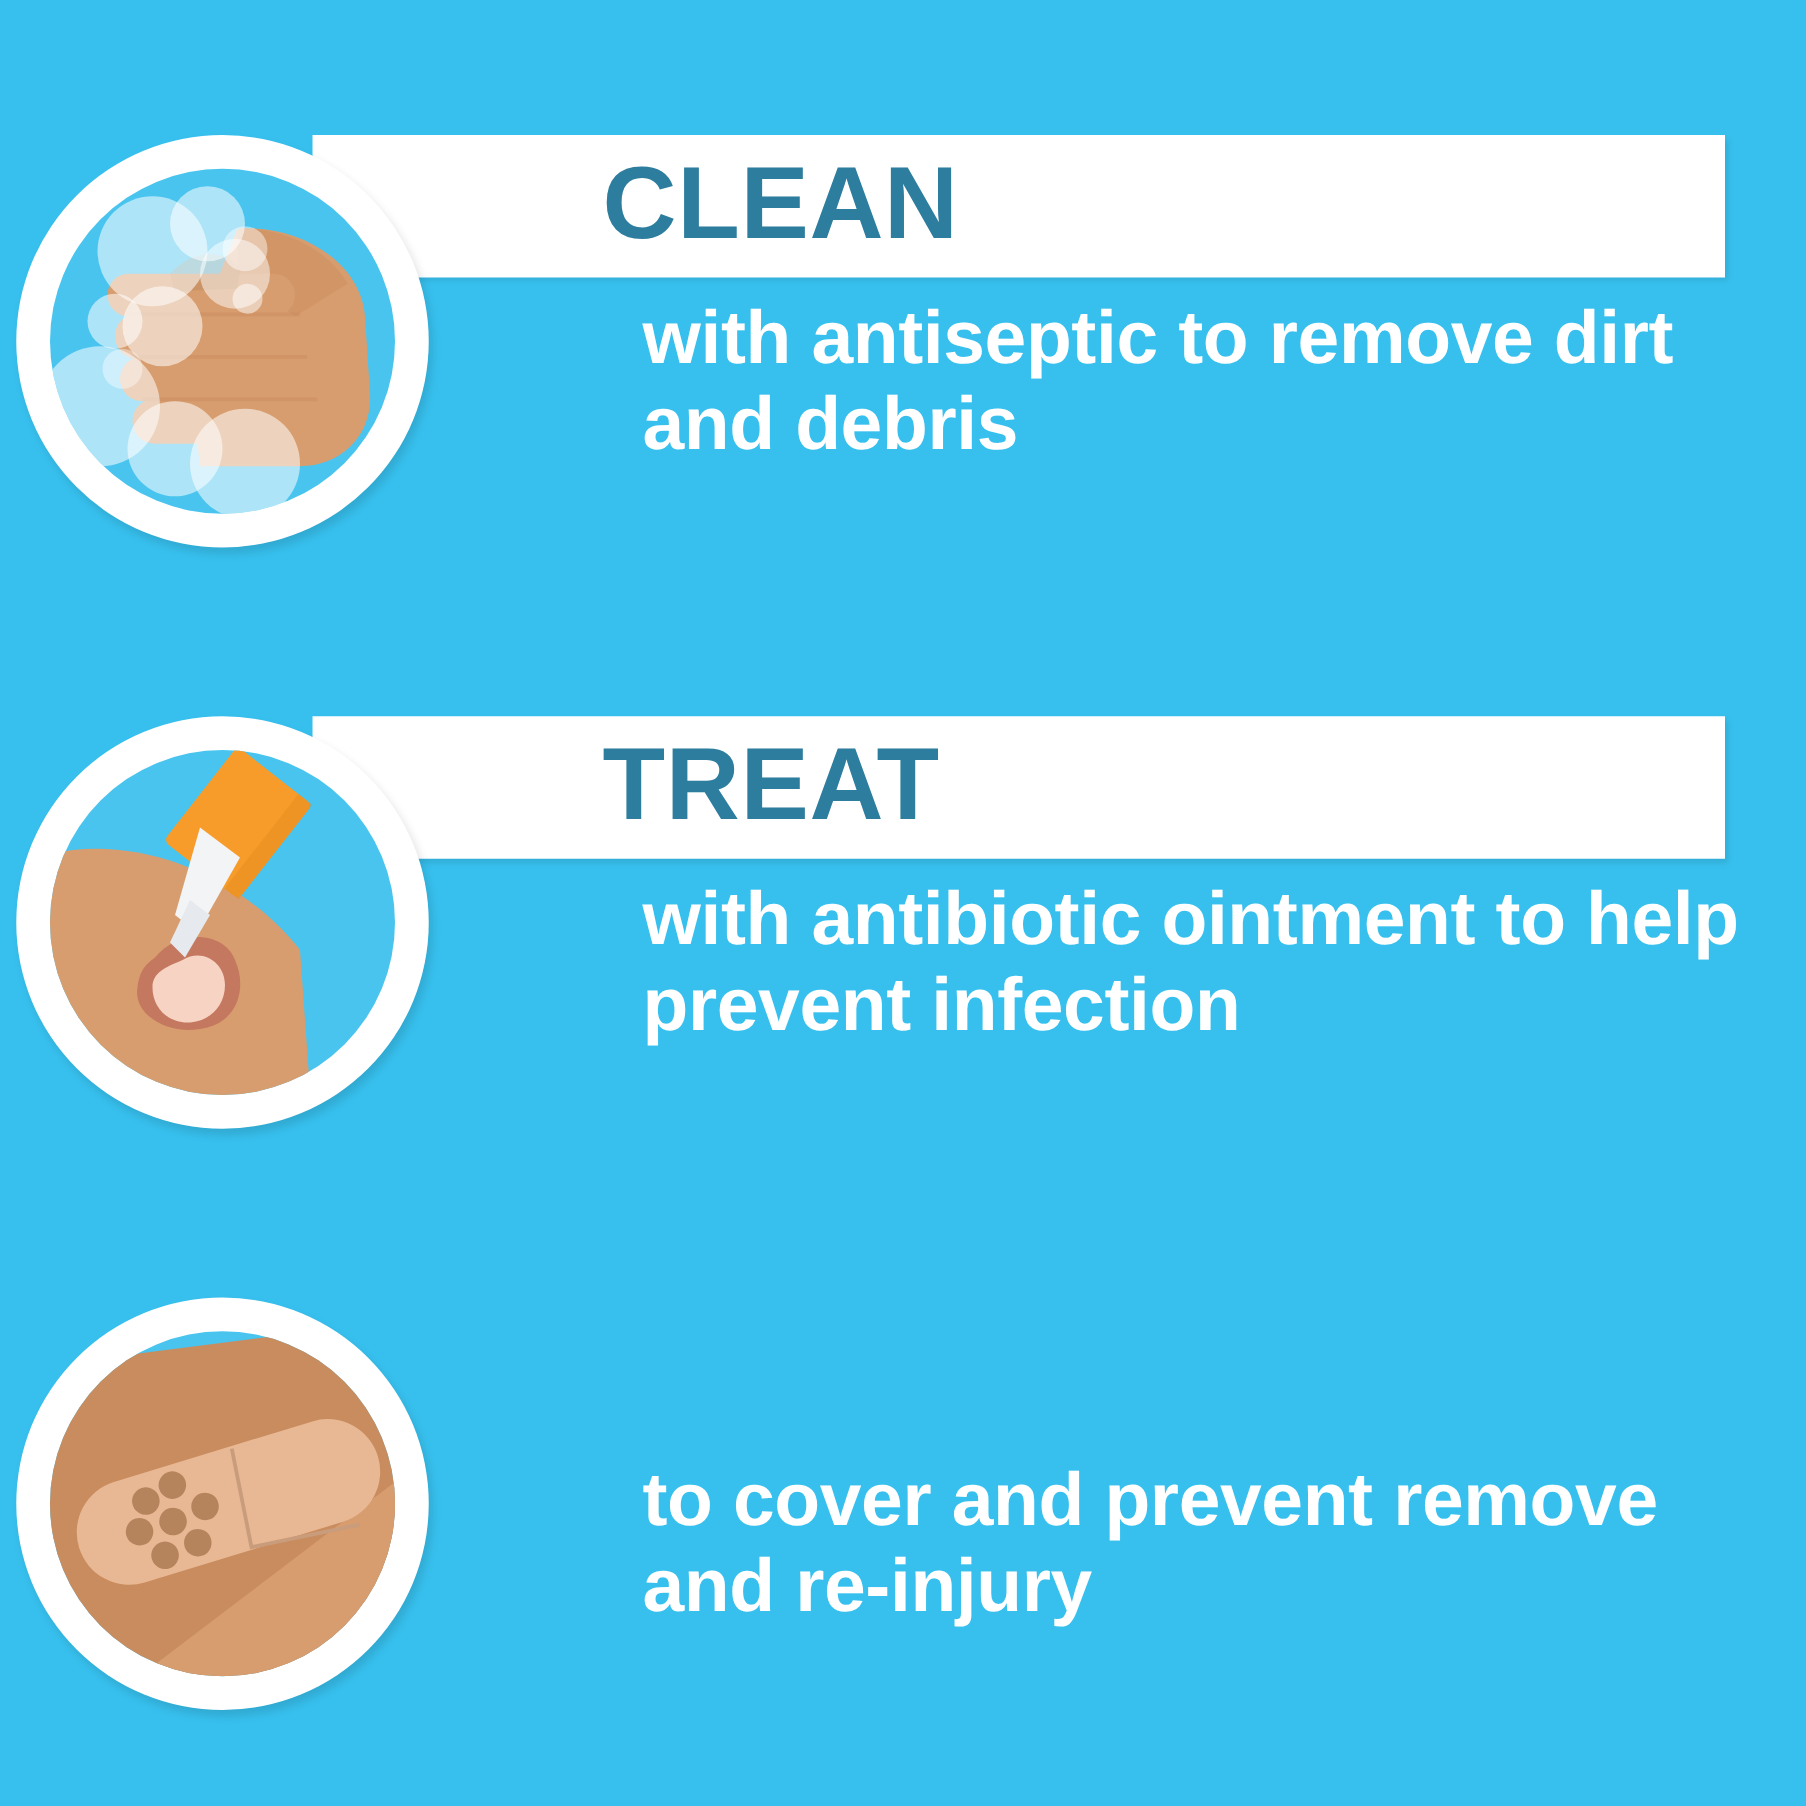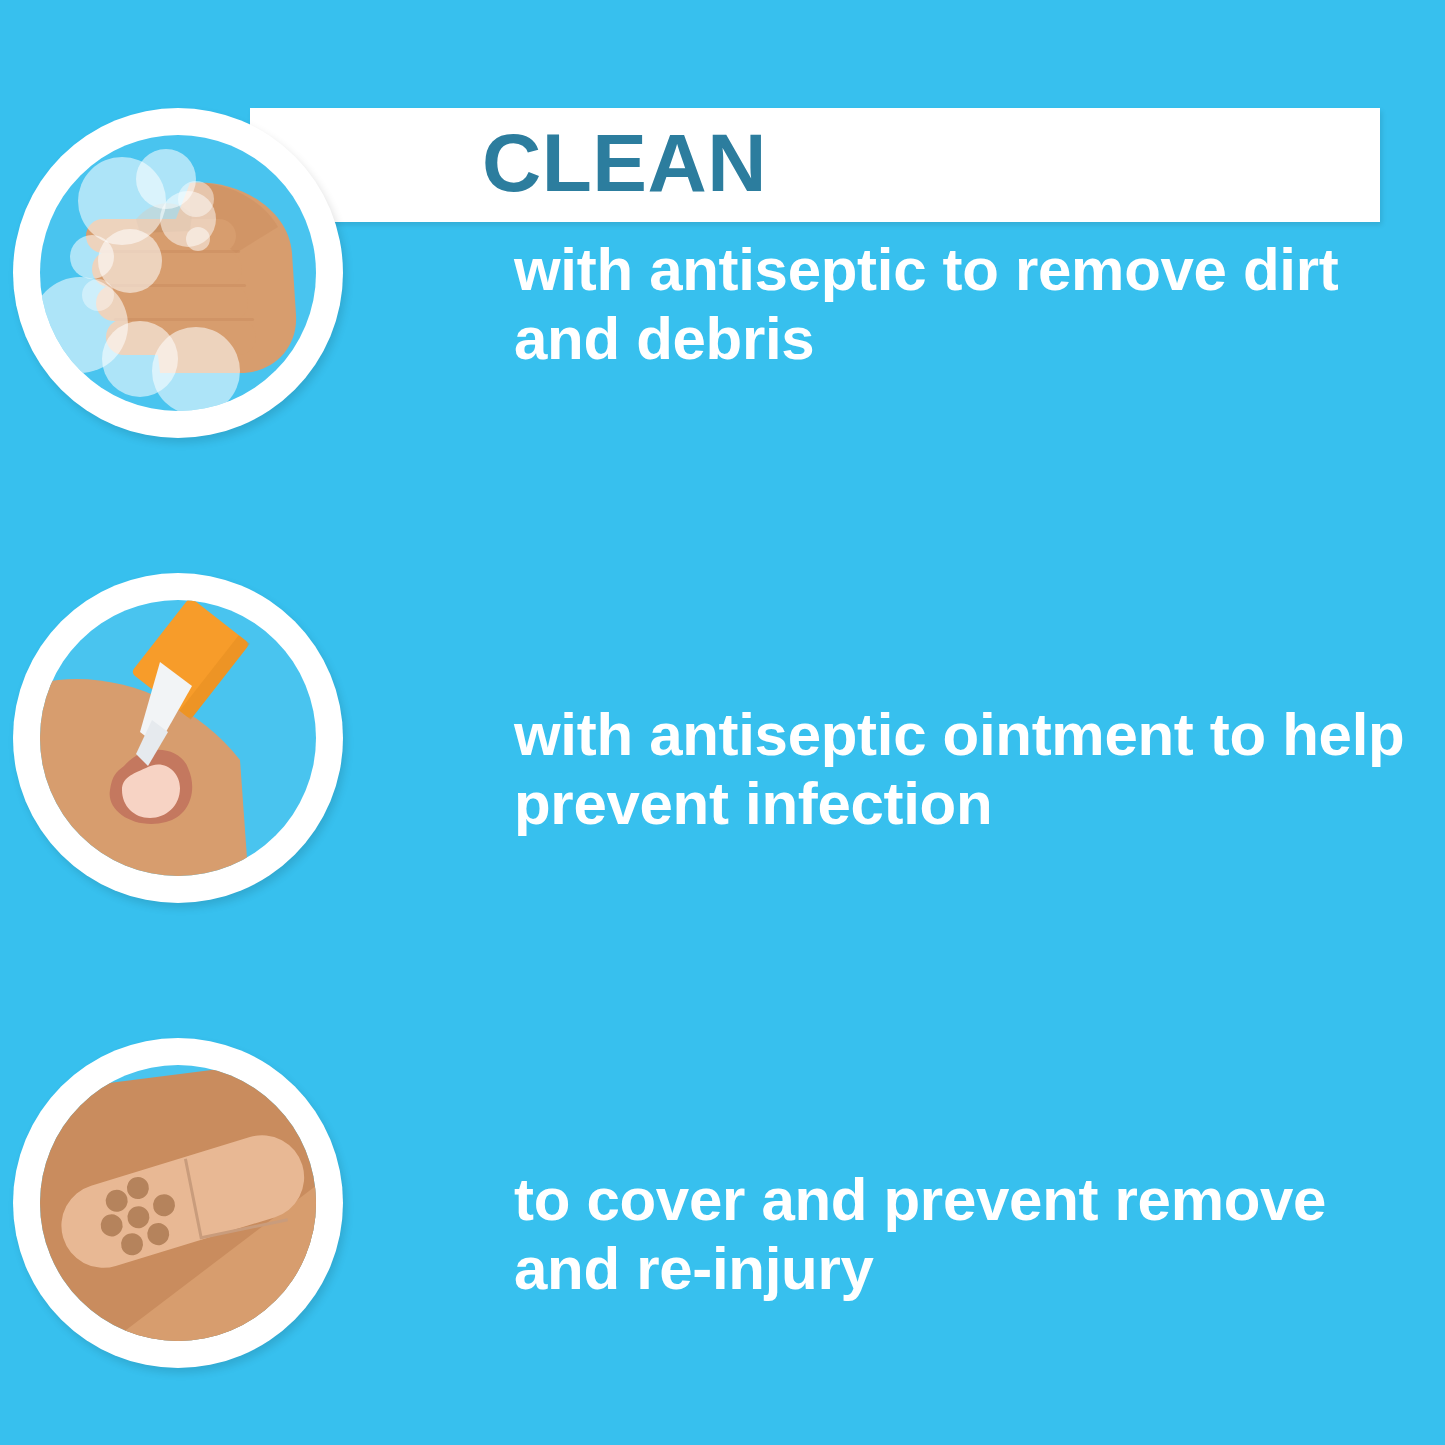--- a/index.html
+++ b/index.html
@@ -142,22 +142,25 @@
             <circle cx="158" cy="104" r="12" fill="#ffffff" opacity="0.50"></circle>
             <circle cx="58" cy="160" r="16" fill="#ffffff" opacity="0.40"></circle>
           </g>
         </svg>
       </div>
     </div>
   </div>
 
   <div class="step step-2">
 
-
-    <div class="desc">with antiseptic ointment to help prevent infection</div>
+    <div class="band">
+      <div class="band-title">TREAT</div>
+    </div>
+
+    <div class="desc">with antibiotic ointment to help prevent infection</div>
 
     <div class="icon-wrap">
       <div class="icon-ring"></div>
       <div class="icon-disc">
         <svg class="icon-svg" viewBox="0 0 276 276">
 
           <path d="M-10 86 C60 64 150 96 200 160 L210 300 L-10 300 Z" fill="#d79d6e"></path>
 
           <path d="M84 166 C104 142 140 146 148 168 C158 190 150 216 126 222
                    C96 230 66 212 70 190 C72 176 76 172 84 166 Z" fill="#c4785f"></path>

